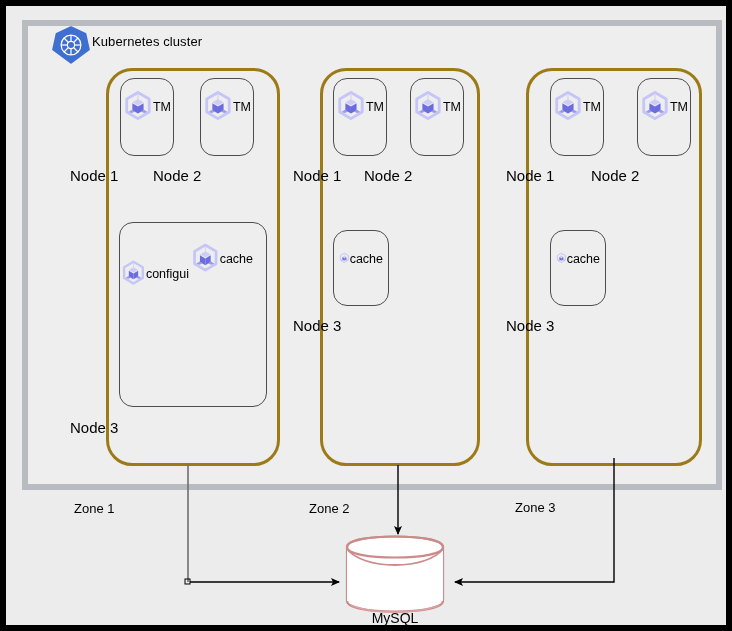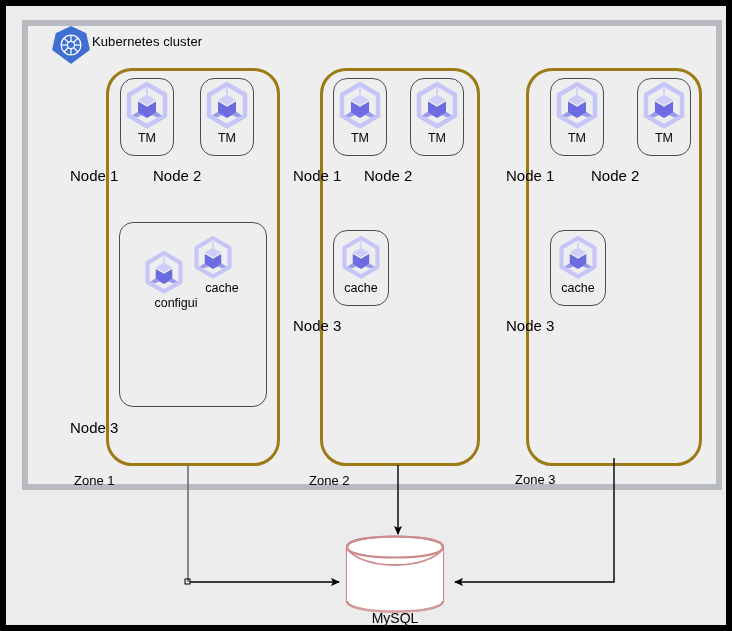--- a/index.html
+++ b/index.html
@@ -52,40 +52,42 @@
     border: 3px solid #9c7a16;
     border-radius: 26px;
     box-sizing: border-box;
     background: transparent;
   }
   .zone-label {
     position: absolute;
     font-size: 13px;
     color: #000;
     white-space: nowrap;
+    margin-top: 28px;
   }
   
   .nodebox {
     position: absolute;
     border: 1.5px solid #4d4d4d;
     border-radius: 14px;
     box-sizing: border-box;
     background: transparent;
   }
   .node-label {
     position: absolute;
     font-size: 15px;
     color: #000;
     white-space: nowrap;
   }
   
   .pod {
     position: absolute;
     display: flex;
-    flex-direction: column;
+    flex-direction: row;
+    align-items: center;
     justify-content: flex-start;
   }
   .pod .podicon {
     width: 48px;
     height: 48px;
     display: block;
   }
   .pod .podlabel {
     font-size: 12.5px;
     color: #000;
@@ -172,21 +174,21 @@
       <polygon points="45,40 52,45 45,47 38,44" fill="#9a9aea"></polygon>
       <rect x="31" y="8" width="2" height="10" fill="#cdcdf8"></rect>
     </svg>
     <div class="podlabel">TM</div>
   </div>
 
   <div class="node-label" style="left:64px; top:161px;">Node 1</div>
   <div class="node-label" style="left:147px; top:161px;">Node 2</div>
 
   <div class="nodebox" style="left:113px; top:216px; width:148px; height:185px;"></div>
-  <div class="pod small" style="left:115px; top:245px; width:68px;padding-left:21px;">
+  <div class="pod small" style="left:115px; top:245px; width:68px;">
     <svg class="podicon" viewBox="0 0 64 64">
       <polygon points="32,3 56,17 56,45 32,59 8,45 8,17" fill="none" stroke="#c5c5f7" stroke-width="6" stroke-linejoin="round"></polygon>
       <polygon points="32,17 44,24 32,31 20,24" fill="#cdcdf8"></polygon>
       <polygon points="20,26 32,33 32,48 20,41" fill="#6c6ce0"></polygon>
       <polygon points="44,26 32,33 32,48 44,41" fill="#6c6ce0"></polygon>
       <polygon points="19,40 12,45 19,47 26,44" fill="#9a9aea"></polygon>
       <polygon points="45,40 52,45 45,47 38,44" fill="#9a9aea"></polygon>
       <rect x="31" y="8" width="2" height="10" fill="#cdcdf8"></rect>
     </svg>
     <div class="podlabel">configui</div>

